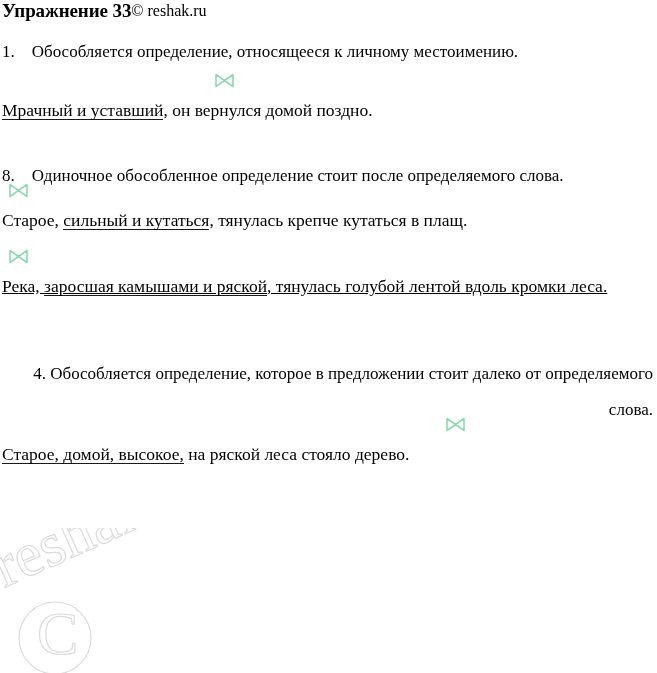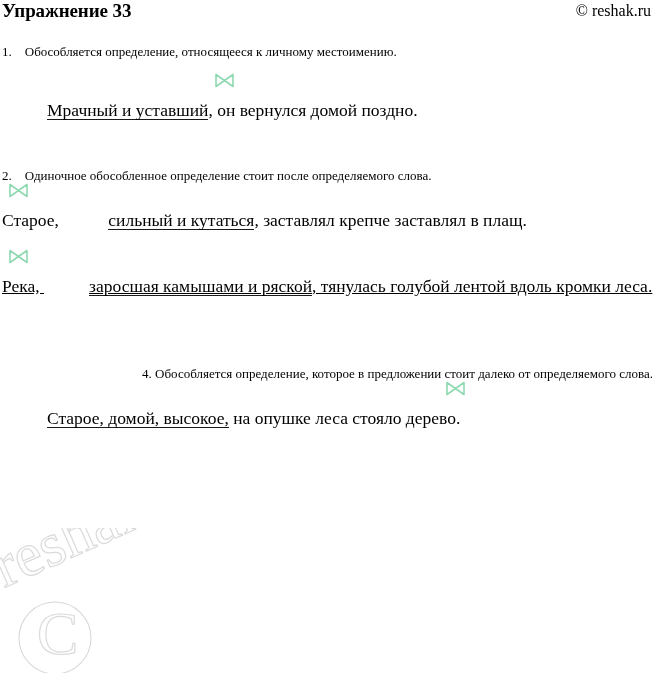--- a/index.html
+++ b/index.html
@@ -24,21 +24,20 @@
     box-sizing: border-box;
     padding: 0 4px 0 2px;
   }
 
   
   .header {
     position: relative;
     height: 26px;
     display: flex;
     align-items: flex-start;
-    justify-content: space-between;
   }
   .title {
     font-size: 19px;
     font-weight: bold;
     line-height: 22px;
     letter-spacing: -0.1px;
     white-space: nowrap;
   }
   .copyright {
     font-size: 16px;
@@ -46,21 +45,21 @@
     line-height: 22px;
     white-space: nowrap;
     padding-right: 2px;
   }
 
   
   .block {
     position: relative;
   }
   .rule {
-    font-size: 13px;
+    font-size: 17px;
     line-height: 36px;
     text-align: justify;
     text-justify: inter-word;
     margin: 0;
   }
   .rule.flush {
     text-align: right;
   }
   .example {
     font-size: 17.5px;
@@ -77,21 +76,20 @@
 
   
   .udef {
     text-decoration: none;
     background-image:
       linear-gradient(to right, #1a1a1a 0, #1a1a1a 100%);
     background-repeat: repeat-x;
     background-size: 100% 1px;
     background-position: 0 94%;
     padding-bottom: 1px;
-    margin-left: 45px;
   }
 
   
   .xmark {
     position: absolute;
     width: 21px;
     height: 15px;
     pointer-events: none;
   }
   .xmark svg { display:block; width:100%; height:100%; }
@@ -148,24 +146,24 @@
           <svg viewBox="0 0 21 15" xmlns="http://www.w3.org/2000/svg">
             <path d="M2 1.5 L10.5 7.5 L19 1.5 L19 13.5 L10.5 7.5 L2 13.5 Z" fill="none" stroke="#8fd9b2" stroke-width="1.6" stroke-linejoin="round"></path>
           </svg>
         </span>
       </p>
     </div>
 
     <div class="gap-lg"></div>
 
     <div class="block">
-      <p class="rule">2. Одиночное обособленное определение стоит после определяемого слова.</p>
+      <p class="rule">8. Одиночное обособленное определение стоит после определяемого слова.</p>
       <div class="gap-sm"></div>
       <p class="example">
-        <span>Старое, </span><span class="udef">сильный и кутаться</span><span>, заставлял крепче заставлял в плащ.</span>
+        <span>Старое, </span><span class="udef">сильный и кутаться</span><span>, тянулась крепче кутаться в плащ.</span>
         <span class="xmark" style="left:6px; top:-19px;">
           <svg viewBox="0 0 21 15" xmlns="http://www.w3.org/2000/svg">
             <path d="M2 1.5 L10.5 7.5 L19 1.5 L19 13.5 L10.5 7.5 L2 13.5 Z" fill="none" stroke="#8fd9b2" stroke-width="1.6" stroke-linejoin="round"></path>
           </svg>
         </span>
       </p>
     </div>
 
     <div class="gap-lg"></div>
 
@@ -180,21 +178,21 @@
       </p>
     </div>
 
     <div class="gap-lg"></div>
     <div class="gap-md"></div>
 
     <div class="block">
       <p class="rule flush">4. Обособляется определение, которое в предложении стоит далеко от определяемого слова.</p>
       <div class="gap-sm"></div>
       <p class="example">
-        <span></span><span class="udef">Старое, домой, высокое,</span><span> на опушке леса стояло дерево.</span>
+        <span></span><span class="udef">Старое, домой, высокое,</span><span> на ряской леса стояло дерево.</span>
         <span class="xmark" style="left:443px; top:-19px;">
           <svg viewBox="0 0 21 15" xmlns="http://www.w3.org/2000/svg">
             <path d="M2 1.5 L10.5 7.5 L19 1.5 L19 13.5 L10.5 7.5 L2 13.5 Z" fill="none" stroke="#8fd9b2" stroke-width="1.6" stroke-linejoin="round"></path>
           </svg>
         </span>
       </p>
     </div>
 
   </div>
 </div>

